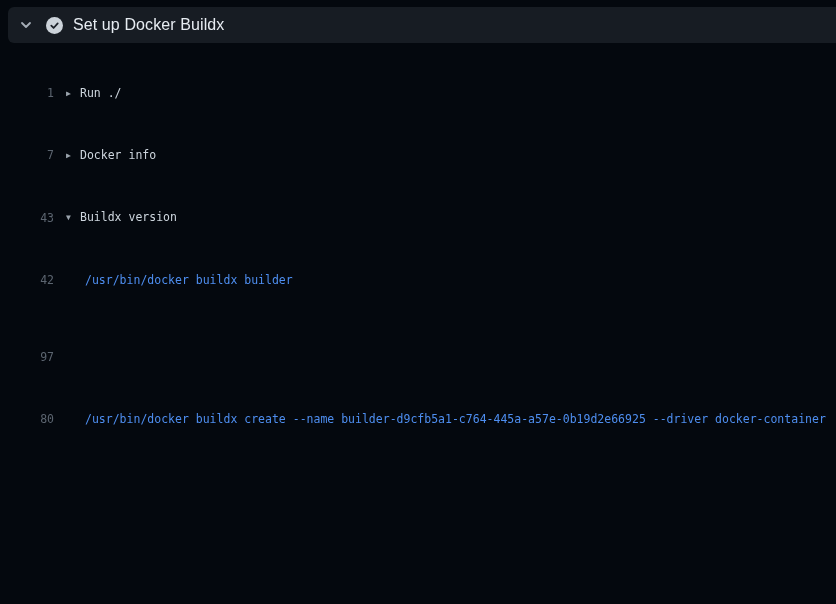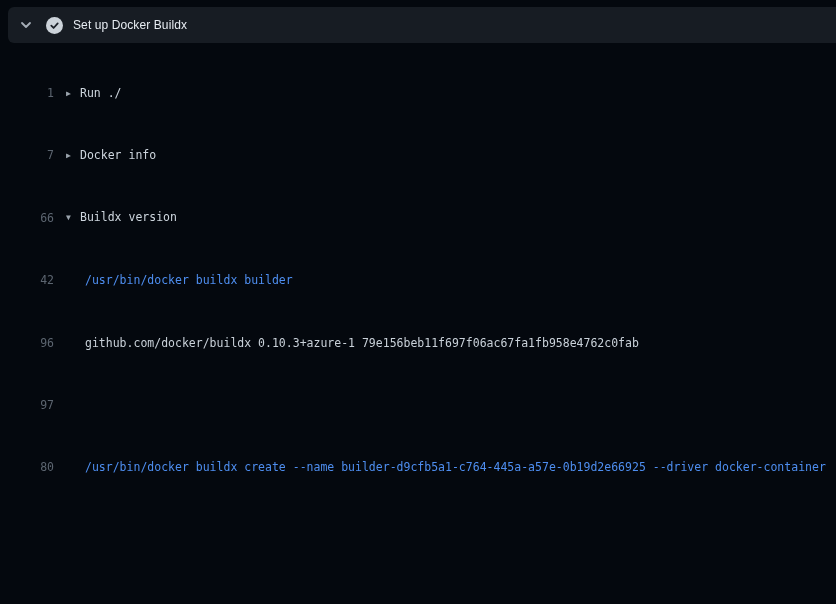--- a/index.html
+++ b/index.html
@@ -11,21 +11,21 @@
   .header {
     margin:7px 0 0 8px; height:36px; width:calc(100% - 8px);
     background:#171c23; border-radius:6px 0 0 6px;
     display:flex; align-items:center; cursor:pointer;
   }
   .chev { margin-left:7px; width:22px; height:22px; display:flex; align-items:center; justify-content:center; }
   .status {
     margin-left:9px; width:17px; height:17px; border-radius:50%;
     background:#ccd3da; display:flex; align-items:center; justify-content:center; flex:none;
   }
-  .title { margin-left:10px; font-size:12px; font-weight:500; color:#e7ecf2; letter-spacing:.1px; }
+  .title { margin-left:10px; font-size:16px; font-weight:500; color:#e7ecf2; letter-spacing:.1px; }
   .log {
     padding-top:12px;
     font-family:"DejaVu Sans Mono", monospace; font-size:11.5px;
     white-space:pre;
   }
   .row { display:flex; height:20.4px; line-height:20.4px; align-items:center; }
   .num { width:54px; flex:none; text-align:right; color:#5c6570; user-select:none; }
   .txt { margin-left:12px; color:#c9d1d9; }
   .row.group .txt { color:#ced6de; }
   .row.group { cursor:pointer; }
@@ -60,33 +60,29 @@
     <span class="num">1</span>
     <span class="txt"><span class="marker">▶</span><span>Run ./</span></span>
   </div>
 
   <div class="row group">
     <span class="num">7</span>
     <span class="txt"><span class="marker">▶</span><span>Docker info</span></span>
   </div>
 
   <div class="row group">
-    <span class="num">66</span>
+    <span class="num">43</span>
     <span class="txt"><span class="marker">▼</span><span>Buildx version</span></span>
   </div>
 
   <div class="row">
     <span class="num">42</span>
     <span class="txt command">/usr/bin/docker buildx builder</span>
   </div>
 
-  <div class="row">
-    <span class="num">96</span>
-    <span class="txt output">github.com/docker/buildx 0.10.3+azure-1 79e156beb11f697f06ac67fa1fb958e4762c0fab</span>
-  </div>
 
   <div class="row group">
     <span class="num">97</span>
   </div>
 
   <div class="row">
     <span class="num">80</span>
     <span class="txt command">/usr/bin/docker buildx create --name builder-d9cfb5a1-c764-445a-a57e-0b19d2e66925 --driver docker-container</span>
   </div>
 

